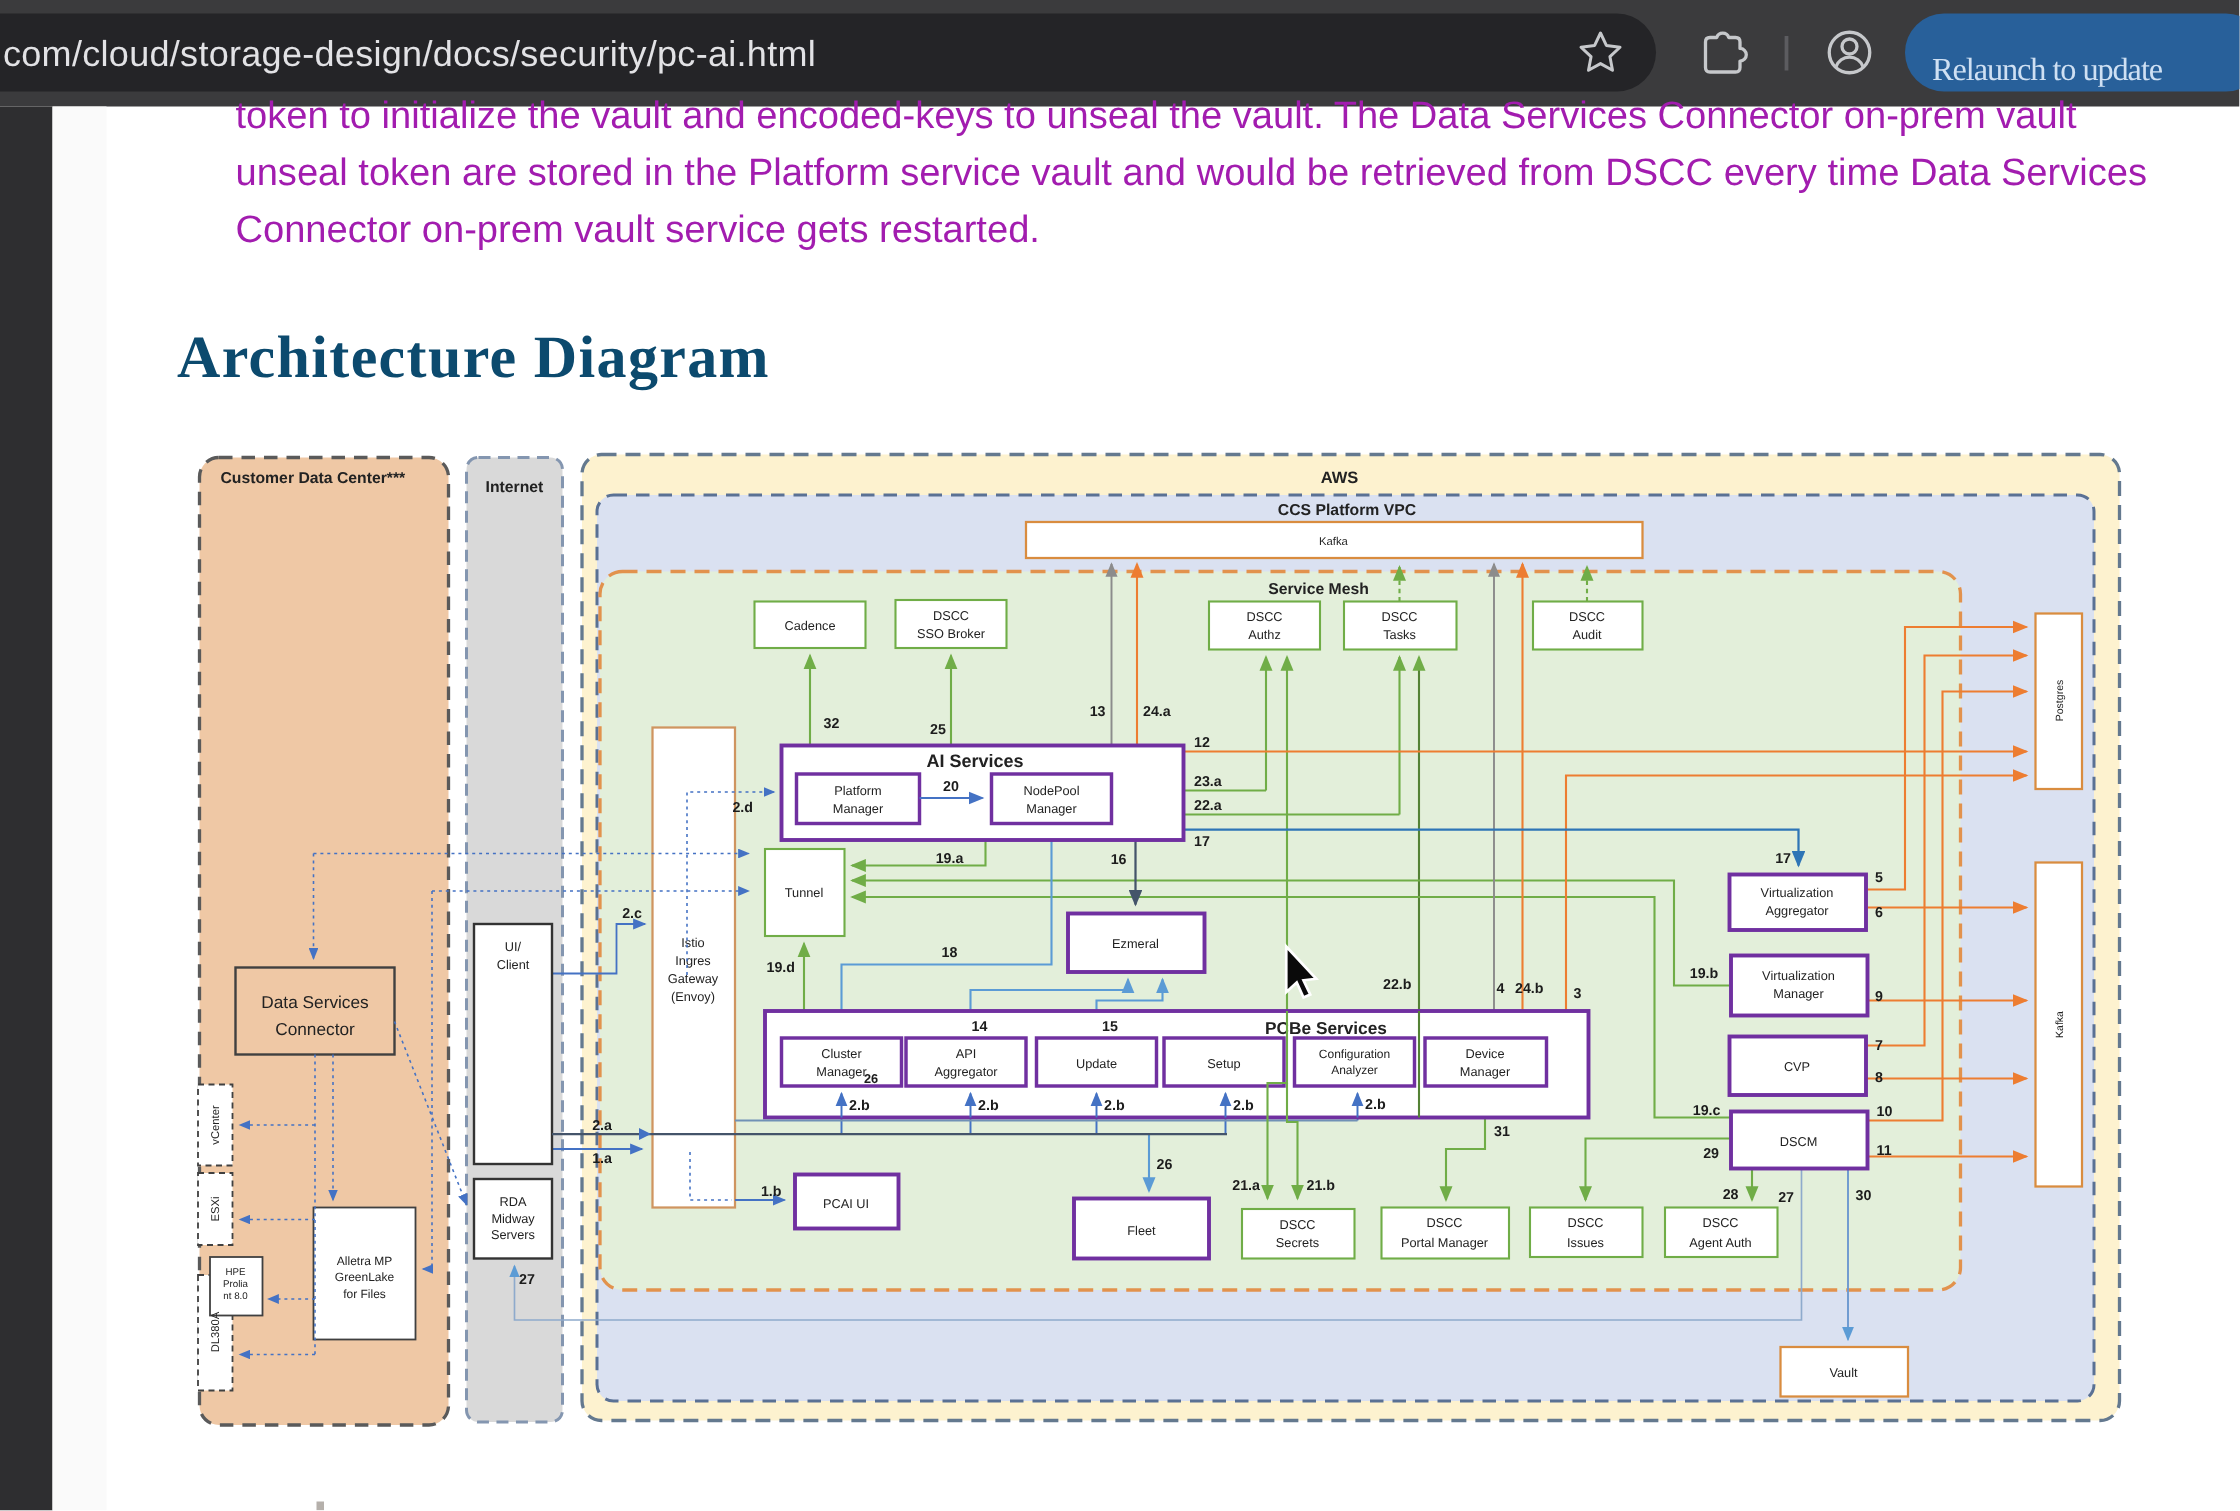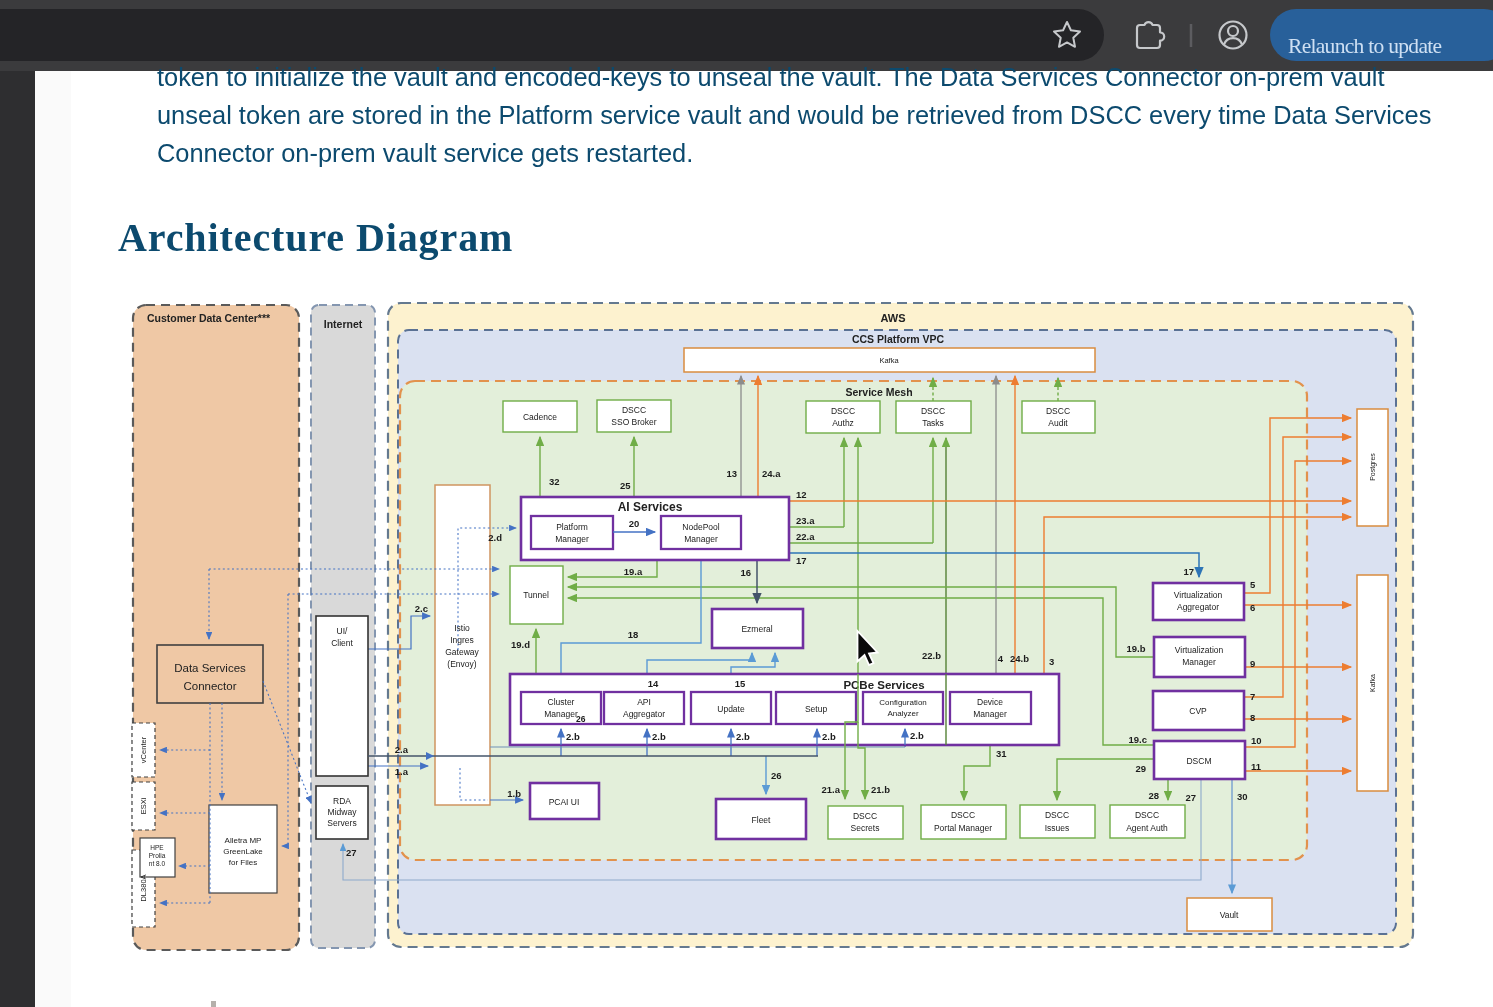--- a/index.html
+++ b/index.html
@@ -4,28 +4,29 @@
 <style>
   html,body{margin:0;padding:0;}
   body{width:1493px;height:1007px;background:#fff;font-family:"Liberation Sans",sans-serif;overflow:hidden;position:relative;}
   #topbar{position:absolute;left:0;top:0;width:1493px;height:71px;background:#3b3b3d;}
   #urlpill{position:absolute;left:-30px;top:9px;width:1134px;height:52px;background:#242427;border-radius:26px;}
   #urltext{position:absolute;left:2px;top:23px;font-size:24px;color:#e2e2e5;letter-spacing:0.2px;}
   #bluepill{position:absolute;left:1270px;top:9px;width:240px;height:52px;background:#28609a;border-radius:26px;}
   #bluetext{position:absolute;left:1288px;top:34px;font-size:21.5px;letter-spacing:-0.7px;color:#cfe0f3;font-family:Liberation Serif, serif;}
   #sidebar{position:absolute;left:0;top:71px;width:35px;height:936px;background:#2e2e30;}
   #gutter{position:absolute;left:35px;top:71px;width:36px;height:936px;background:#fafafa;}
-  #para{position:absolute;left:157px;top:57.5px;font-size:25.4px;line-height:38px;color:#0c4a6e;}
+  #para{position:absolute;left:157px;top:57.5px;font-size:25.4px;line-height:38px;color:#a21caf;}
   #head{position:absolute;left:118px;top:214px;font-family:"Liberation Serif",serif;font-weight:bold;font-size:40px;letter-spacing:0.9px;color:#0c4a6e;}
   svg text{font-family:"Liberation Sans",sans-serif;}
 </style>
 </head>
 <body>
 <div id="topbar">
   <div id="urlpill"></div>
+  <div id="urltext">com/cloud/storage-design/docs/security/pc-ai.html</div>
   <svg width="1493" height="68" style="position:absolute;left:0;top:0">
     <path d="M1067 22 l3.9 8.3 9.1 1.2 -6.7 6.3 1.7 9 -8 -4.4 -8 4.4 1.7 -9 -6.7 -6.3 9.1 -1.2 z" fill="none" stroke="#c6c8cb" stroke-width="2" stroke-linejoin="round"></path>
     <path d="M1140 25 H1144.5 A4.2 4.2 0 0 1 1152.5 25 H1157 Q1160 25 1160 28 V32.3 A4.2 4.2 0 0 1 1160 40.7 V45 Q1160 48 1157 48 H1140 Q1137 48 1137 45 V28 Q1137 25 1140 25 Z" stroke="#c6c8cb" stroke-width="2.2" fill="none" stroke-linejoin="round"></path>
     <line x1="1191" y1="24" x2="1191" y2="47" stroke="#5c5c60" stroke-width="2.5"></line>
     <g stroke="#c6c8cb" stroke-width="2.2" fill="none">
       <circle cx="1233" cy="35" r="13.5"></circle>
       <circle cx="1233" cy="31" r="5"></circle>
       <path d="M1224 44.5 a9.5 9.5 0 0 1 18 0"></path>
     </g>
   </svg>

